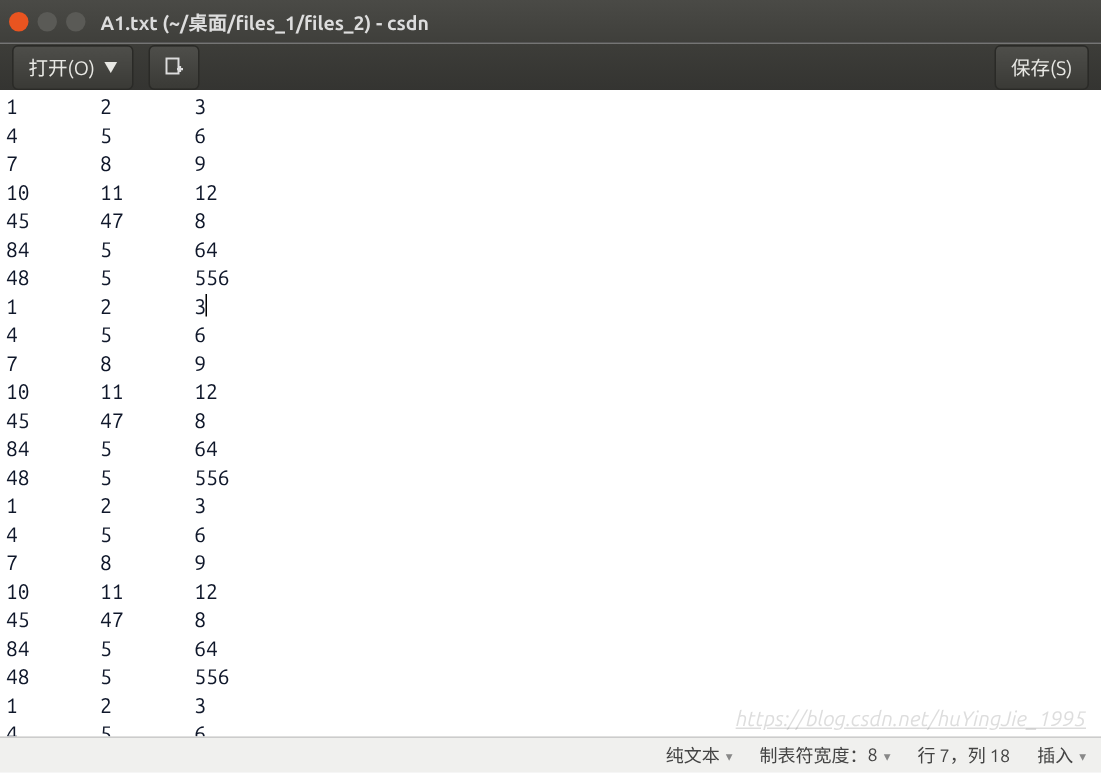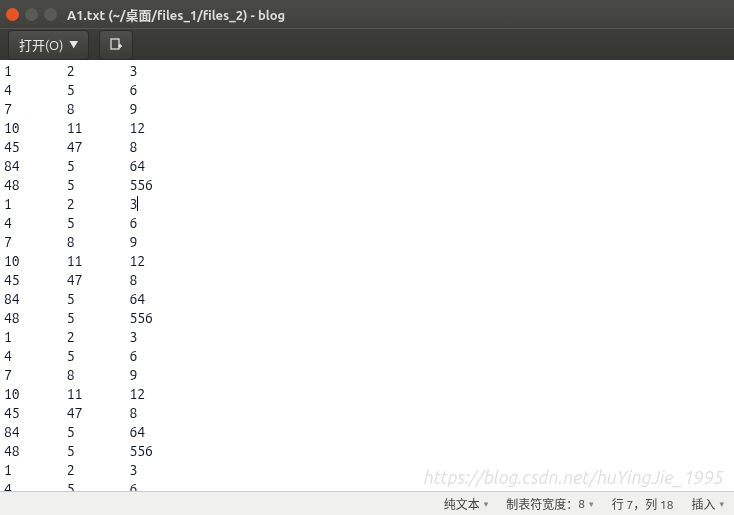--- a/index.html
+++ b/index.html
@@ -14,47 +14,50 @@
   .btn { background: linear-gradient(#4e4e4a,#3a3a36); border: 1px solid #2a2a27; border-radius: 4px; color: #e8e8e4; height: 30px; display: flex; align-items: center; padding: 0 10px; font-size: 13px; cursor: pointer; }
   .btn .chev { margin-left: 6px; font-size: 9px; }
   .btn.icon { padding: 0 9px; }
   .spacer { flex: 1; }
   .editor { flex: 1; background: #fff; overflow: hidden; color: #0f172a; }
   .editor pre { font-family: "Ubuntu Mono", "DejaVu Sans Mono", monospace; font-size: 14px; line-height: 19px; white-space: pre; padding: 2px 4px; }
   .caret { display: inline-block; width: 1px; height: 15px; background: #000; vertical-align: -2px; }
   .statusbar { height: 24px; background: #f0f0ee; border-top: 1px solid #ccc; display: flex; align-items: center; padding: 0 10px; font-size: 12px; color: #444; gap: 18px; justify-content: flex-end; }
   .statusbar .seg { display: flex; align-items: center; }
   .statusbar .dd::after { content: "▾"; margin-left: 4px; font-size: 9px; color: #888; }
-  .watermark { position: absolute; right: 10px; bottom: 28px; color: rgba(120,120,120,0.25); font-size: 18px; font-style: italic; pointer-events: none; }
+  .watermark { position: absolute; right: 10px; bottom: 28px; color: rgba(120,120,120,0.25); font-size: 14px; font-style: italic; pointer-events: none; text-decoration: underline; }
 </style>
 </head>
 <body>
 
 <div class="titlebar">
   <div class="win-btns">
     <span class="wb close"></span>
     <span class="wb min"></span>
     <span class="wb max"></span>
   </div>
-  <div class="title">A1.txt (~/桌面/files_1/files_2) - blog</div>
+  <div class="title">A1.txt (~/桌面/files_1/files_2) - csdn</div>
 </div>
 
 <div class="toolbar">
   <div class="btn">
     <span>打开(O)</span>
     <span class="chev">▼</span>
   </div>
   <div class="btn icon">
     <svg width="14" height="14" viewBox="0 0 14 14">
         <rect x="2" y="1" width="8" height="10" fill="none" stroke="#ddd" stroke-width="1.3"></rect>
         <line x1="9" y1="8" x2="13" y2="8" stroke="#ddd" stroke-width="1.5"></line>
         <line x1="11" y1="6" x2="11" y2="10" stroke="#ddd" stroke-width="1.5"></line>
       </svg>
   </div>
   <div class="spacer"></div>
+  <div class="btn">
+    <span>保存(S)</span>
+  </div>
 </div>
 
 <div class="editor">
   <pre id="editor-pre">1       2       3
 4       5       6
 7       8       9
 10      11      12
 45      47      8
 84      5       64
 48      5       556

